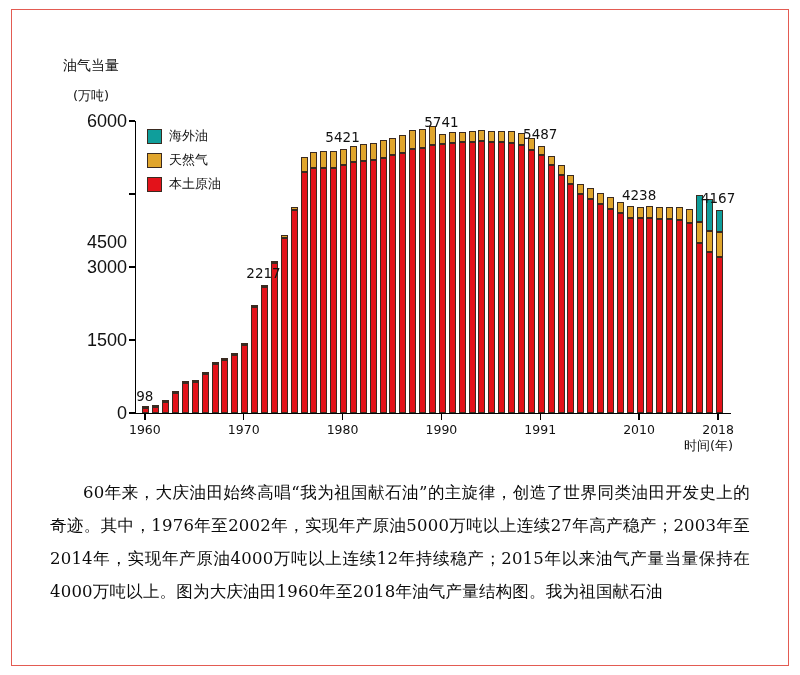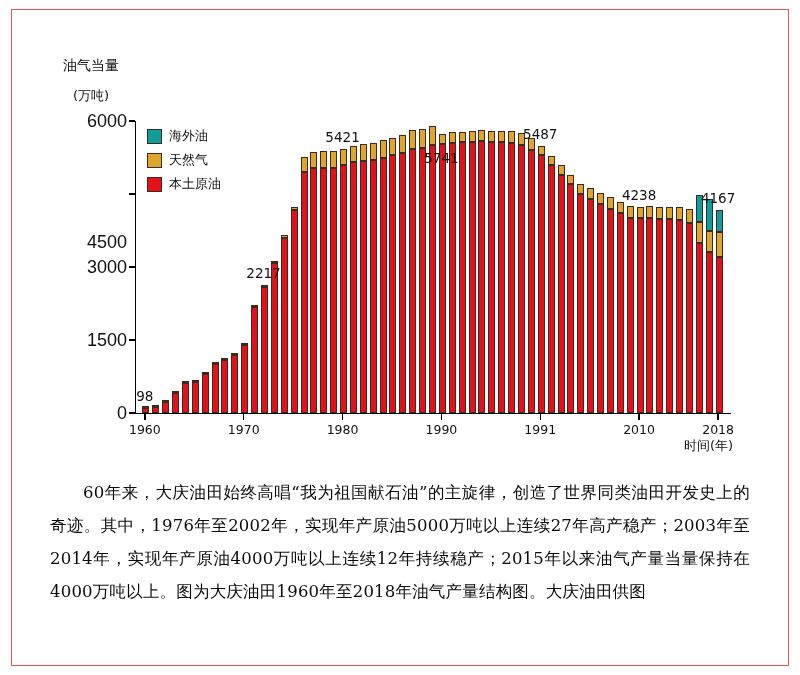--- a/index.html
+++ b/index.html
@@ -445,23 +445,23 @@
         <div class="xtick-label" style="left: 430.395px; top: 413px;">1990</div>
         <div class="xtick-mark" style="left: 528.583px; top: 405px;"></div>
         <div class="xtick-label" style="left: 529.233px; top: 413px;">1991</div>
         <div class="xtick-mark" style="left: 627.42px; top: 405px;"></div>
         <div class="xtick-label" style="left: 628.07px; top: 413px;">2010</div>
         <div class="xtick-mark" style="left: 706.49px; top: 405px;"></div>
         <div class="xtick-label" style="left: 707.14px; top: 413px;">2018</div>
         <div class="data-label" style="left: 133.884px; top: 379.231px;">98</div>
         <div class="data-label" style="left: 252.488px; top: 256.25px;">2217</div>
         <div class="data-label" style="left: 331.558px; top: 120.178px;">5421</div>
-        <div class="data-label" style="left: 430.395px; top: 104.605px; margin-top: 36px;">5741</div>
+        <div class="data-label" style="left: 430.395px; top: 104.605px;">5741</div>
         <div class="data-label" style="left: 529.233px; top: 116.966px;">5487</div>
         <div class="data-label" style="left: 628.07px; top: 177.751px;">4238</div>
         <div class="data-label" style="left: 707.14px; top: 181.206px;">4167</div>
       </div>
   </div>
 
   <div id="caption">
-    <span class="indent"></span><span>60年来，大庆油田始终高唱“我为祖国献石油”的主旋律，创造了世界同类油田开发史上的奇迹。其中，1976年至2002年，实现年产原油5000万吨以上连续27年高产稳产；2003年至2014年，实现年产原油4000万吨以上连续12年持续稳产；2015年以来油气产量当量保持在4000万吨以上。图为大庆油田1960年至2018年油气产量结构图。</span><span id="credit">大庆油田供图</span>
+    <span class="indent"></span><span>60年来，大庆油田始终高唱“我为祖国献石油”的主旋律，创造了世界同类油田开发史上的奇迹。其中，1976年至2002年，实现年产原油5000万吨以上连续27年高产稳产；2003年至2014年，实现年产原油4000万吨以上连续12年持续稳产；2015年以来油气产量当量保持在4000万吨以上。图为大庆油田1960年至2018年油气产量结构图。</span><span id="credit">我为祖国献石油</span>
   </div>
 </div>
 
 </body></html>

